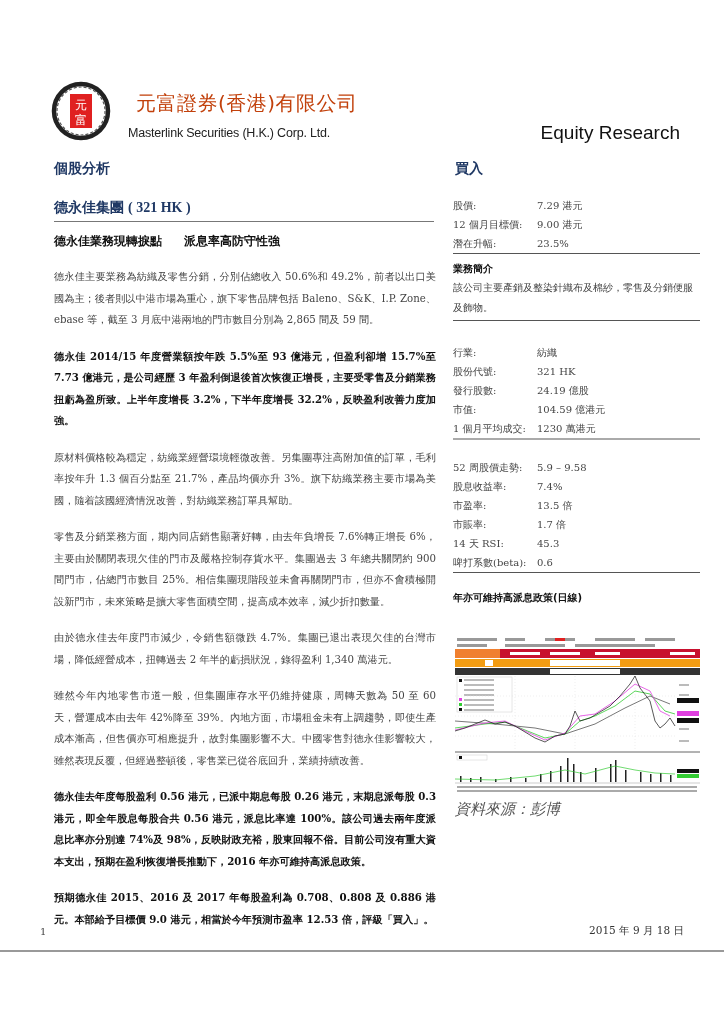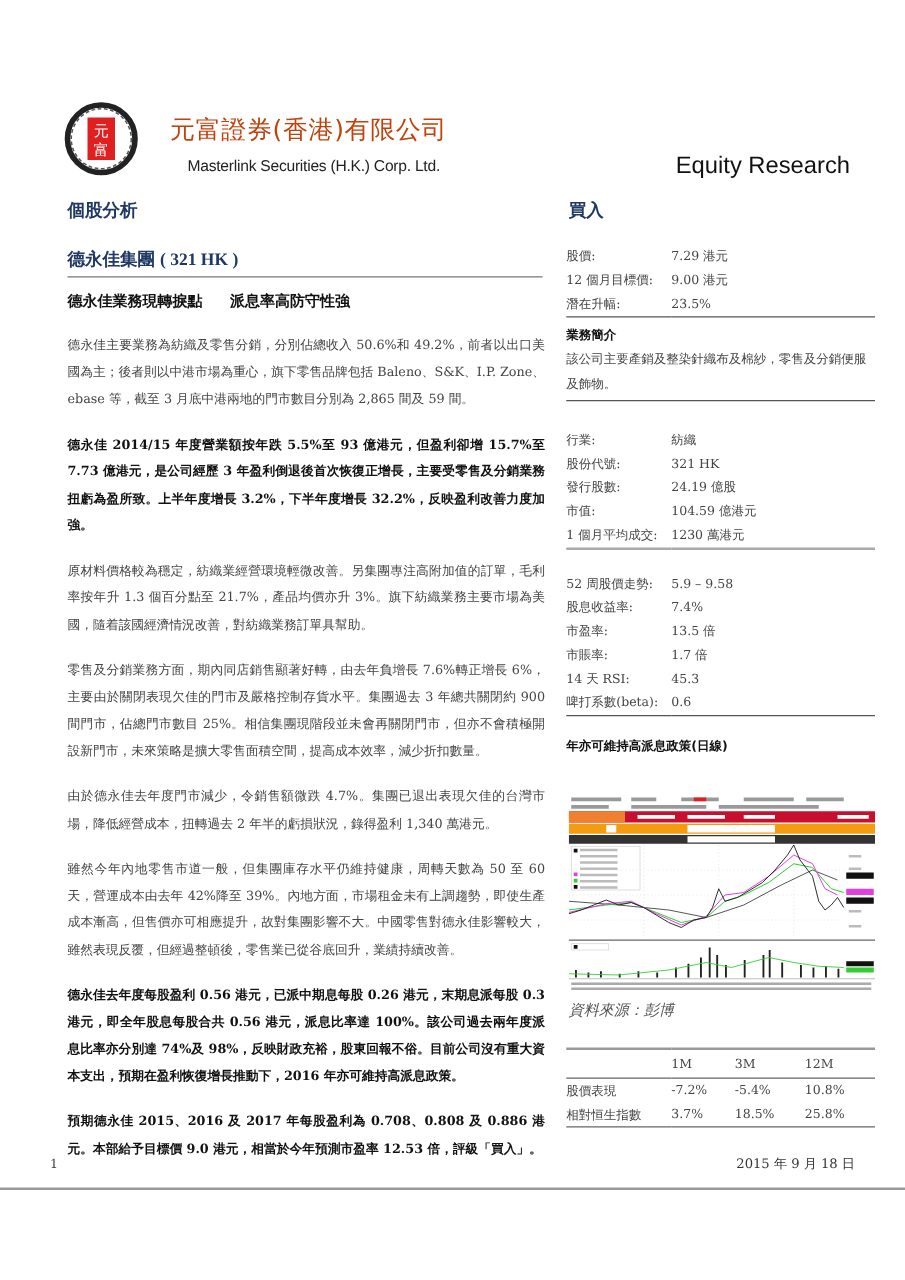--- a/index.html
+++ b/index.html
@@ -29,21 +29,21 @@
     .company-cn {
       position: absolute;
       left: 136px; top: 90px;
       font-family: "DejaVu Sans", "Liberation Sans", sans-serif;
       font-size: 20px;
       color: #c2410c;
       letter-spacing: 0.5px;
     }
     .company-en {
       position: absolute;
-      left: 150px; top: 126px;
+      left: 128px; top: 126px;
       font-family: "Liberation Sans", "DejaVu Sans", sans-serif;
       font-size: 12.5px;
       color: #222;
       letter-spacing: -0.2px;
     }
     .equity-research {
       position: absolute;
       right: 44px; top: 122px;
       font-family: "Liberation Sans", "DejaVu Sans", sans-serif;
       font-size: 19px;
@@ -158,21 +158,21 @@
       position: absolute;
       left: 455px; top: 636px;
       width: 245px;
       height: 158px;
       background: #fff;
       overflow: hidden;
     }
     .source {
       position: absolute;
       left: 455px; top: 800px;
-      font-size: 12px;
+      font-size: 15px;
       font-style: italic;
       color: #555;
     }
     .perf-table {
       position: absolute;
       left: 453px; top: 838px;
       width: 247px;
       border-collapse: collapse;
       font-size: 10px;
       color: #444;
@@ -433,41 +433,17 @@
 
     <line x1="0" y1="147" x2="245" y2="147" stroke="#999" stroke-width="0.5"></line>
     <g fill="#aaa">
         <rect x="2" y="150" width="240" height="2"></rect>
         <rect x="2" y="154" width="240" height="2"></rect>
       </g>
   </svg>
 
   <div class="source">資料來源：彭博</div>
 
-  <table class="perf-table">
-    <thead>
-      <tr>
-        <th style="width:84px"></th>
-        <th>1M</th>
-        <th>3M</th>
-        <th>12M</th>
-      </tr>
-    </thead>
-    <tbody>
-      <tr>
-        <td>股價表現</td>
-        <td>-7.2%</td>
-        <td>-5.4%</td>
-        <td>10.8%</td>
-      </tr>
-      <tr>
-        <td>相對恒生指數</td>
-        <td>3.7%</td>
-        <td>18.5%</td>
-        <td>25.8%</td>
-      </tr>
-    </tbody>
-  </table>
 
   <div class="footer-page">1</div>
   <div class="footer-date">2015 年 9 月 18 日</div>
   <div class="footer-line"></div>
 </div>
 
 </body></html>

